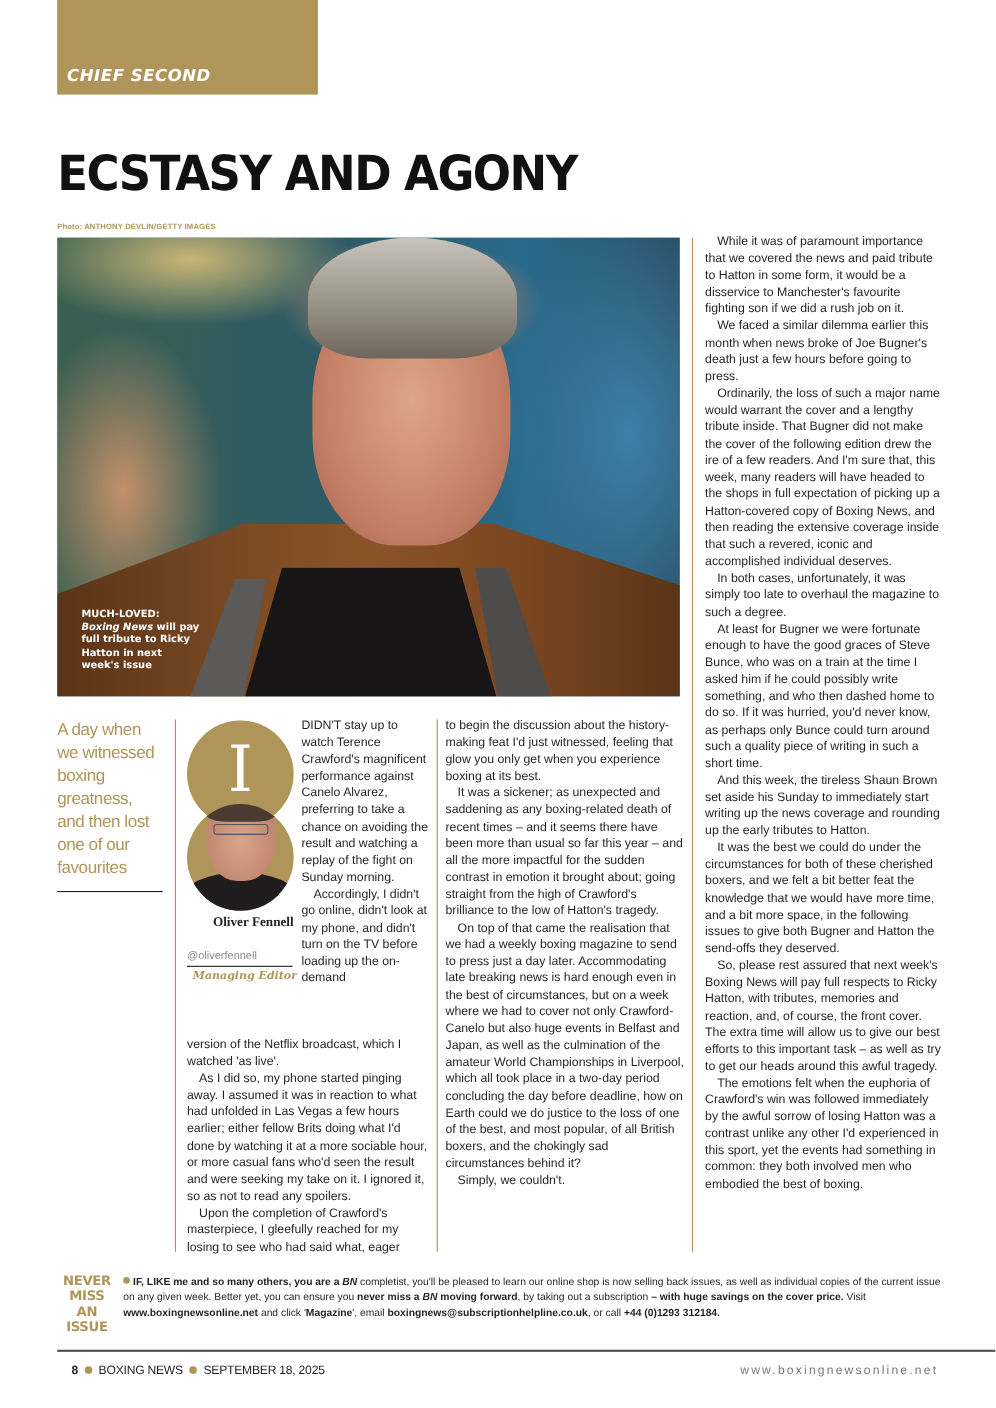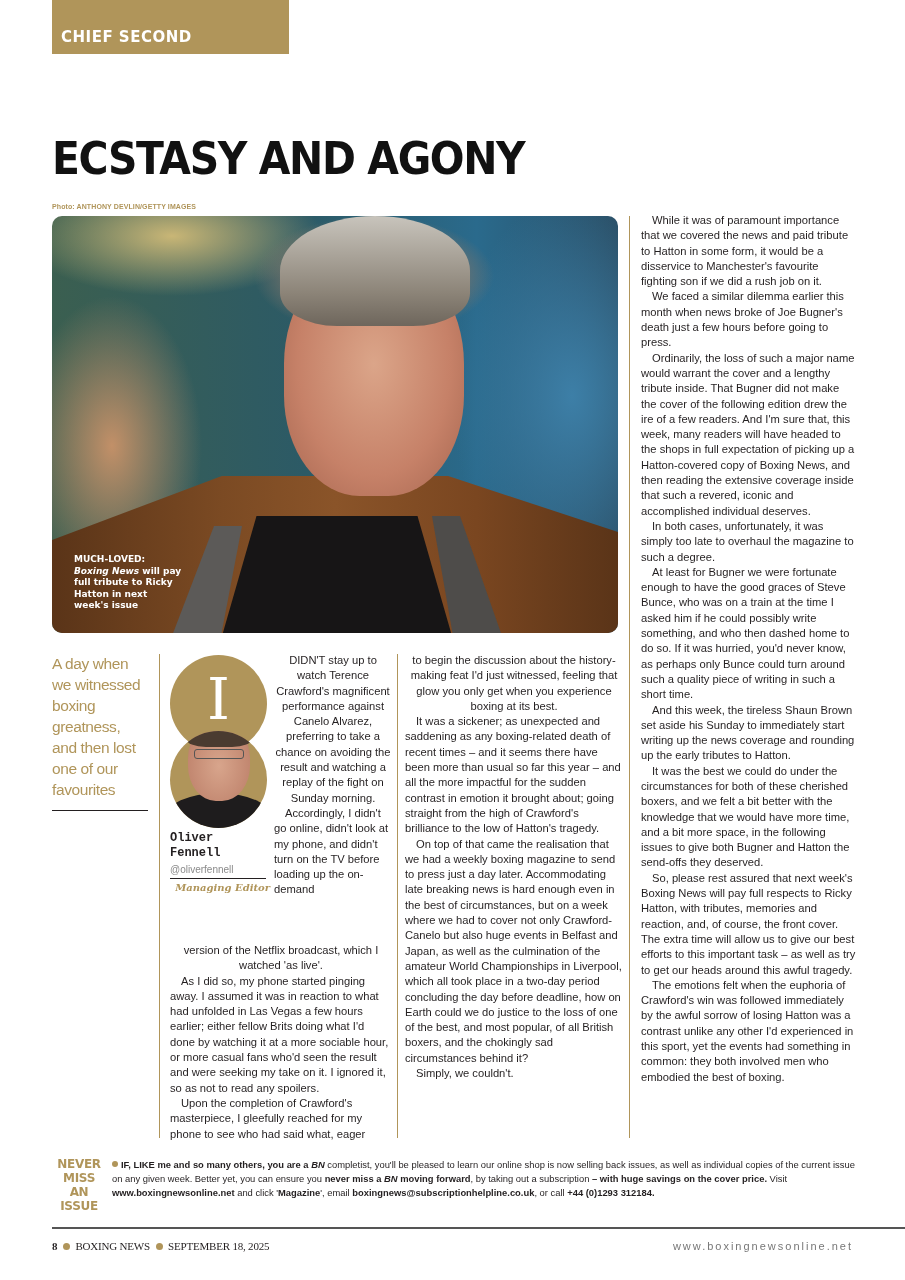--- a/index.html
+++ b/index.html
@@ -1,21 +1,22 @@
 <!DOCTYPE html>
 <html><head>
 <meta charset="utf-8">
 <style>
   * { box-sizing: border-box; margin: 0; padding: 0; }
   html, body { width: 905px; height: 1280px; background: #ffffff; overflow: hidden; }
   body { position: relative; font-family: "Liberation Sans", sans-serif; color: #231f20; }
 
   .section-tag {
-    position: absolute; left: 52px; top: 0; width: 237px; height: 54px;
+    position: absolute; left: 52px; top: 0; width: 237px; height: 86px;
     background: #b0955a;
+    font-style: italic;
   }
   .section-tag span {
     position: absolute; left: 9px; bottom: 8px;
     font-family: "DejaVu Sans", sans-serif; font-weight: bold; font-size: 15px;
     color: #ffffff; letter-spacing: 0.5px;
   }
 
   .headline {
     position: absolute; left: 52px; top: 134px;
     font-family: "DejaVu Sans", sans-serif; font-weight: bold;
@@ -31,21 +32,20 @@
   .photo {
     position: absolute; left: 52px; top: 216px; width: 566px; height: 417px;
     overflow: hidden;
     background:
       radial-gradient(ellipse 90px 115px at 322px 150px, #d39a7c 0%, #c07c62 55%, rgba(160,100,80,0) 100%),
       radial-gradient(ellipse 120px 60px at 322px 60px, #b9b3aa 0%, #7d766c 60%, rgba(80,70,60,0) 100%),
       radial-gradient(ellipse 90px 150px at 60px 230px, #c29068 0%, rgba(120,90,60,0) 100%),
       radial-gradient(ellipse 120px 200px at 520px 180px, #3d7fa7 0%, rgba(40,90,120,0) 100%),
       radial-gradient(ellipse 150px 60px at 120px 20px, #c9b676 0%, rgba(120,130,90,0) 100%),
       linear-gradient(90deg, #3b5f50 0%, #2c5a66 45%, #2a6a8c 75%, #2b4f66 100%);
-    border-radius: 10px;
   }
   .photo .jacket-l {
     position: absolute; left: 0; top: 260px; width: 566px; height: 160px;
     background: linear-gradient(90deg, #5a3418 0%, #7b4a23 30%, #8a5429 50%, #7a4620 75%, #5a3418 100%);
     clip-path: polygon(0 40%, 30% 0, 70% 0, 100% 35%, 100% 100%, 0 100%);
   }
   .photo .shirt {
     position: absolute; left: 170px; top: 300px; width: 230px; height: 120px;
     background: #171516;
     clip-path: polygon(15% 0, 85% 0, 100% 100%, 0 100%);
@@ -108,39 +108,39 @@
   }
   .author-photo .glasses {
     position: absolute; left: 24px; top: 18px; width: 50px; height: 10px;
     border: 1.5px solid #555; border-radius: 3px;
   }
   .author-photo .tee {
     position: absolute; left: -5px; top: 62px; width: 107px; height: 50px; border-radius: 50% 50% 0 0;
     background: #1e1c1d;
   }
   .author-name {
-    position: absolute; left: 0; top: 176px; width: 97px; text-align: left;
-    font-family: Liberation Mono, monospace; font-weight: bold; font-size: 12px; line-height: 15px; color: #231f20;
+    position: absolute; left: 0; top: 176px; width: 97px; text-align: right;
+    font-family: Liberation Serif, serif; font-weight: bold; font-size: 12px; line-height: 15px; color: #231f20;
   }
   .author-handle {
     position: absolute; left: 0; top: 209px; width: 97px; text-align: left;
     font-size: 10px; color: #8a8a8a;
   }
   .author-rule { position: absolute; left: 0; top: 223px; width: 96px; height: 1px; background: #231f20; }
   .author-role {
     position: absolute; left: 0; top: 227px; width: 100px; text-align: right;
     font-family: "DejaVu Serif", serif; font-style: italic; font-weight: bold; font-size: 10px;
     color: #b0955a;
   }
 
   .body-text {
     font-family: "Liberation Sans", sans-serif; font-size: 11.2px; line-height: 15.3px; color: #231f20;
   }
   .body-text p { text-indent: 11px; }
-  .body-text p.noindent { text-indent: 0; text-align: center; }
+  .body-text p.noindent { text-indent: 0; }
 
   .col1-top { position: absolute; left: 274px; top: 653px; width: 118px; }
   .col1-bottom { position: absolute; left: 170px; top: 943px; width: 222px; }
   .col2 { position: absolute; left: 405px; top: 653px; width: 218px; }
   .col3 { position: absolute; left: 641px; top: 213px; width: 216px; }
 
   .promo-label {
     position: absolute; left: 52px; top: 1157px; width: 54px; text-align: center;
     font-family: "DejaVu Sans", sans-serif; font-weight: bold; font-size: 12px; line-height: 14px;
     color: #b0955a; letter-spacing: -0.3px;
@@ -148,22 +148,22 @@
   .promo-text {
     position: absolute; left: 112px; top: 1158px; width: 745px;
     font-family: "Liberation Sans", sans-serif; font-size: 9.4px; line-height: 14px; color: #231f20;
   }
   .promo-text b { font-weight: bold; }
   .promo-text em { font-style: italic; text-align: center; }
   .bullet { display: inline-block; width: 6px; height: 6px; border-radius: 50%; background: #b0955a; margin-right: 3px; vertical-align: 1px; }
 
   .footer-rule { position: absolute; left: 52px; top: 1227px; width: 853px; height: 1.5px; background: #555555; }
   .footer-left {
-    position: absolute; left: 52px; top: 1240px;
-    font-family: Liberation Serif, serif; font-size: 11px; color: #231f20; letter-spacing: -0.2px;
+    position: absolute; left: 65px; top: 1240px;
+    font-family: Liberation Sans, sans-serif; font-size: 11px; color: #231f20; letter-spacing: -0.2px;
   }
   .footer-left .pg { font-weight: bold; }
   .footer-left .dot { display: inline-block; width: 7px; height: 7px; border-radius: 50%; background: #b0955a; margin: 0 3px; vertical-align: 0px; }
   .footer-right {
     position: absolute; right: 52px; top: 1240px;
     font-family: "Liberation Sans", sans-serif; font-size: 11px; color: #777777; letter-spacing: 2px;
   }
 </style>
 </head>
 <body>
@@ -210,38 +210,38 @@
   <div class="author-role">Managing Editor</div>
 </div>
 
 <div class="body-text col1-top">
   <p class="noindent">DIDN'T stay up to watch Terence Crawford's magnificent performance against Canelo Alvarez, preferring to take a chance on avoiding the result and watching a replay of the fight on Sunday morning.</p>
   <p>Accordingly, I didn't go online, didn't look at my phone, and didn't turn on the TV before loading up the on-demand</p>
 </div>
 <div class="body-text col1-bottom">
   <p class="noindent">version of the Netflix broadcast, which I watched 'as live'.</p>
   <p>As I did so, my phone started pinging away. I assumed it was in reaction to what had unfolded in Las Vegas a few hours earlier; either fellow Brits doing what I'd done by watching it at a more sociable hour, or more casual fans who'd seen the result and were seeking my take on it. I ignored it, so as not to read any spoilers.</p>
-  <p>Upon the completion of Crawford's masterpiece, I gleefully reached for my phone to see who had said what, eager</p>
+  <p>Upon the completion of Crawford's masterpiece, I gleefully reached for my losing to see who had said what, eager</p>
 </div>
 
 <div class="body-text col2">
   <p class="noindent">to begin the discussion about the history-making feat I'd just witnessed, feeling that glow you only get when you experience boxing at its best.</p>
   <p>It was a sickener; as unexpected and saddening as any boxing-related death of recent times – and it seems there have been more than usual so far this year – and all the more impactful for the sudden contrast in emotion it brought about; going straight from the high of Crawford's brilliance to the low of Hatton's tragedy.</p>
   <p>On top of that came the realisation that we had a weekly boxing magazine to send to press just a day later. Accommodating late breaking news is hard enough even in the best of circumstances, but on a week where we had to cover not only Crawford-Canelo but also huge events in Belfast and Japan, as well as the culmination of the amateur World Championships in Liverpool, which all took place in a two-day period concluding the day before deadline, how on Earth could we do justice to the loss of one of the best, and most popular, of all British boxers, and the chokingly sad circumstances behind it?</p>
   <p>Simply, we couldn't.</p>
 </div>
 
 <div class="body-text col3">
   <p>While it was of paramount importance that we covered the news and paid tribute to Hatton in some form, it would be a disservice to Manchester's favourite fighting son if we did a rush job on it.</p>
   <p>We faced a similar dilemma earlier this month when news broke of Joe Bugner's death just a few hours before going to press.</p>
   <p>Ordinarily, the loss of such a major name would warrant the cover and a lengthy tribute inside. That Bugner did not make the cover of the following edition drew the ire of a few readers. And I'm sure that, this week, many readers will have headed to the shops in full expectation of picking up a Hatton-covered copy of Boxing News, and then reading the extensive coverage inside that such a revered, iconic and accomplished individual deserves.</p>
   <p>In both cases, unfortunately, it was simply too late to overhaul the magazine to such a degree.</p>
   <p>At least for Bugner we were fortunate enough to have the good graces of Steve Bunce, who was on a train at the time I asked him if he could possibly write something, and who then dashed home to do so. If it was hurried, you'd never know, as perhaps only Bunce could turn around such a quality piece of writing in such a short time.</p>
   <p>And this week, the tireless Shaun Brown set aside his Sunday to immediately start writing up the news coverage and rounding up the early tributes to Hatton.</p>
-  <p>It was the best we could do under the circumstances for both of these cherished boxers, and we felt a bit better with the knowledge that we would have more time, and a bit more space, in the following issues to give both Bugner and Hatton the send-offs they deserved.</p>
+  <p>It was the best we could do under the circumstances for both of these cherished boxers, and we felt a bit better feat the knowledge that we would have more time, and a bit more space, in the following issues to give both Bugner and Hatton the send-offs they deserved.</p>
   <p>So, please rest assured that next week's Boxing News will pay full respects to Ricky Hatton, with tributes, memories and reaction, and, of course, the front cover. The extra time will allow us to give our best efforts to this important task – as well as try to get our heads around this awful tragedy.</p>
   <p>The emotions felt when the euphoria of Crawford's win was followed immediately by the awful sorrow of losing Hatton was a contrast unlike any other I'd experienced in this sport, yet the events had something in common: they both involved men who embodied the best of boxing.</p>
 </div>
 
 <div class="promo-label">
   <div>NEVER</div>
   <div>MISS AN</div>
   <div>ISSUE</div>
 </div>
 <div class="promo-text">

